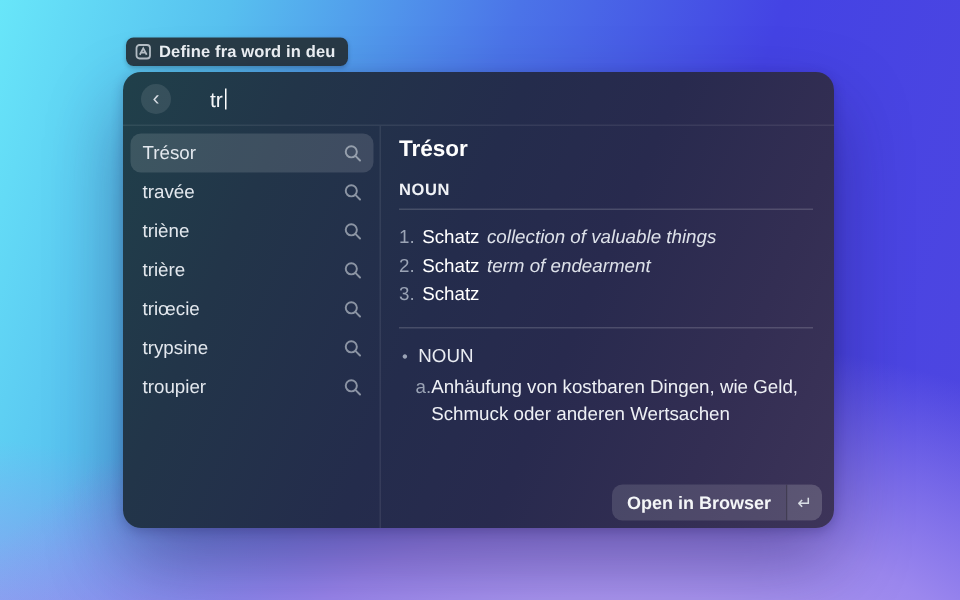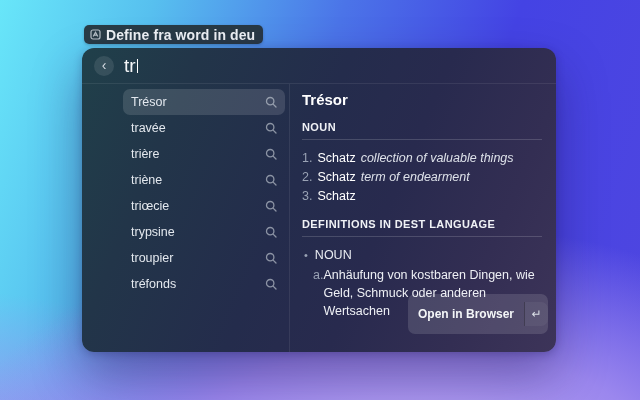--- a/index.html
+++ b/index.html
@@ -11,21 +11,21 @@
       radial-gradient(70% 70% at -5% 115%, #a28ff1 0%, rgba(162,143,241,0) 60%),
       linear-gradient(108deg, #68e6f9 0%, #57c0ef 20%, #4b74e8 45%, #4443e4 68%, #4f46e0 100%);
     position:relative;
   }
 
   
   .tag {
     position:absolute; left:84px; top:25px; height:19px;
     display:flex; align-items:center; gap:5px;
     background:rgba(38,52,60,0.95); border-radius:5px; padding:0 8px 0 6px;
-    color:#eef2f5; font-size:14px; font-weight:700; letter-spacing:0.1px;
+    color:#eef2f5; font-size:11px; font-weight:700; letter-spacing:0.1px;
     box-shadow:0 1px 3px rgba(10,20,40,0.25);
   }
   .tag svg { display:block; opacity:0.85; }
 
   
   .window {
     position:absolute; left:82px; top:48px; width:474px; height:304px;
     border-radius:12px; overflow:hidden;
     background:linear-gradient(113deg, #20404a 0%, #223549 20%, #242c4c 45%, #282a4e 62%, #332e53 82%, #3d3459 100%);
     box-shadow:0 24px 50px rgba(28,18,80,0.40), 0 2px 8px rgba(28,18,80,0.25);
@@ -37,24 +37,24 @@
     height:36px; display:flex; align-items:center; gap:10px; padding:0 12px;
     border-bottom:1px solid rgba(255,255,255,0.08);
   }
   .back-btn {
     width:20px; height:20px; border-radius:50%;
     background:rgba(255,255,255,0.10);
     display:flex; align-items:center; justify-content:center;
     color:#d6dbe2; font-size:14px; line-height:1; padding-bottom:2px;
     cursor:default;
   }
-  .query { font-size:19px; color:#f4f6f8; display:flex; align-items:center; }
+  .query { font-size:14px; color:#f4f6f8; display:flex; align-items:center;margin-left:16px; }
   .caret { display:inline-block; width:1.5px; height:14px; background:#ffffff; margin-left:1px; }
 
-  .content { display:flex; height:calc(100% - 36px);margin-left:36px; }
+  .content { display:flex; height:calc(100% - 36px); }
 
   
   .list {
     width:172px; flex:0 0 172px; padding:5px 4px 0 5px;
     border-right:1px solid rgba(255,255,255,0.08);
   }
   .row {
     height:26px; display:flex; align-items:center; justify-content:space-between;
     padding:0 8px; border-radius:7px; font-size:12.5px; color:#e3e8ee;
   }
@@ -75,21 +75,21 @@
   .sense .gloss { font-style:italic; color:#dde1e9; }
   .dest-block { margin-top:12px; }
   .dest-pos { display:flex; align-items:baseline; font-size:12.5px; line-height:18px; margin-bottom:2px; }
   .dest-pos .bullet { color:#9aa3b5; font-size:11px; margin:0 7px 0 2px; }
   .dest-sense { display:flex; padding-left:11px; font-size:12.5px; line-height:18px; max-width:290px; }
   .dest-sense .marker { color:#9aa3b5; flex:0 0 auto; }
   .dest-sense .text { color:#eef0f5; }
 
   
   .open-btn {
-    position:absolute; right:8px; bottom:18px; height:40px;
+    position:absolute; right:8px; bottom:5px; height:24px;
     display:flex; align-items:center;
     background:rgba(255,255,255,0.13); border-radius:7px;
     cursor:default;
   }
   .open-btn .label { font-size:12px; font-weight:700; color:#f4f6f8; padding:0 10px; }
   .open-btn .key {
     height:24px; min-width:24px; display:flex; align-items:center; justify-content:center;
     border-left:1px solid rgba(0,0,0,0.28); background:rgba(255,255,255,0.05);
     border-radius:0 7px 7px 0; color:#d9dee5; font-size:12px; padding:0 6px;
   }
@@ -130,56 +130,49 @@
           </svg>
       </div>
       <div class="row">
         <span>travée</span>
         <svg width="12" height="12" viewBox="0 0 12 12" fill="none" stroke="#cbd2da" stroke-width="1.3" stroke-linecap="round">
             <circle cx="5.2" cy="5.2" r="3.7"></circle>
             <line x1="8.1" y1="8.1" x2="11" y2="11"></line>
           </svg>
       </div>
       <div class="row">
+        <span>triène</span>
+        <svg width="12" height="12" viewBox="0 0 12 12" fill="none" stroke="#cbd2da" stroke-width="1.3" stroke-linecap="round">
+            <circle cx="5.2" cy="5.2" r="3.7"></circle>
+            <line x1="8.1" y1="8.1" x2="11" y2="11"></line>
+          </svg>
+      </div>
+      <div class="row">
         <span>trière</span>
         <svg width="12" height="12" viewBox="0 0 12 12" fill="none" stroke="#cbd2da" stroke-width="1.3" stroke-linecap="round">
             <circle cx="5.2" cy="5.2" r="3.7"></circle>
             <line x1="8.1" y1="8.1" x2="11" y2="11"></line>
           </svg>
       </div>
       <div class="row">
-        <span>triène</span>
-        <svg width="12" height="12" viewBox="0 0 12 12" fill="none" stroke="#cbd2da" stroke-width="1.3" stroke-linecap="round">
-            <circle cx="5.2" cy="5.2" r="3.7"></circle>
-            <line x1="8.1" y1="8.1" x2="11" y2="11"></line>
-          </svg>
-      </div>
-      <div class="row">
         <span>triœcie</span>
         <svg width="12" height="12" viewBox="0 0 12 12" fill="none" stroke="#cbd2da" stroke-width="1.3" stroke-linecap="round">
             <circle cx="5.2" cy="5.2" r="3.7"></circle>
             <line x1="8.1" y1="8.1" x2="11" y2="11"></line>
           </svg>
       </div>
       <div class="row">
         <span>trypsine</span>
         <svg width="12" height="12" viewBox="0 0 12 12" fill="none" stroke="#cbd2da" stroke-width="1.3" stroke-linecap="round">
             <circle cx="5.2" cy="5.2" r="3.7"></circle>
             <line x1="8.1" y1="8.1" x2="11" y2="11"></line>
           </svg>
       </div>
       <div class="row">
         <span>troupier</span>
-        <svg width="12" height="12" viewBox="0 0 12 12" fill="none" stroke="#cbd2da" stroke-width="1.3" stroke-linecap="round">
-            <circle cx="5.2" cy="5.2" r="3.7"></circle>
-            <line x1="8.1" y1="8.1" x2="11" y2="11"></line>
-          </svg>
-      </div>
-      <div class="row">
-        <span>tréfonds</span>
         <svg width="12" height="12" viewBox="0 0 12 12" fill="none" stroke="#cbd2da" stroke-width="1.3" stroke-linecap="round">
             <circle cx="5.2" cy="5.2" r="3.7"></circle>
             <line x1="8.1" y1="8.1" x2="11" y2="11"></line>
           </svg>
       </div>
     </div>
 
     <div class="detail">
       <h1>Trésor</h1>
 
@@ -195,21 +188,20 @@
         <span class="num">2.</span>
         <span class="word">Schatz</span>
         <span class="gloss">term of endearment</span>
       </div>
       <div class="sense">
         <span class="num">3.</span>
         <span class="word">Schatz</span>
       </div>
 
       <div class="dest-block">
-        <div class="sect">DEFINITIONS IN DEST LANGUAGE</div>
         <hr class="rule">
         <div class="dest-pos">
           <span class="bullet">•</span>
           <span>NOUN</span>
         </div>
         <div class="dest-sense">
           <span class="marker">a.</span>
           <span class="text">Anhäufung von kostbaren Dingen, wie Geld, Schmuck oder anderen Wertsachen</span>
         </div>
       </div>

